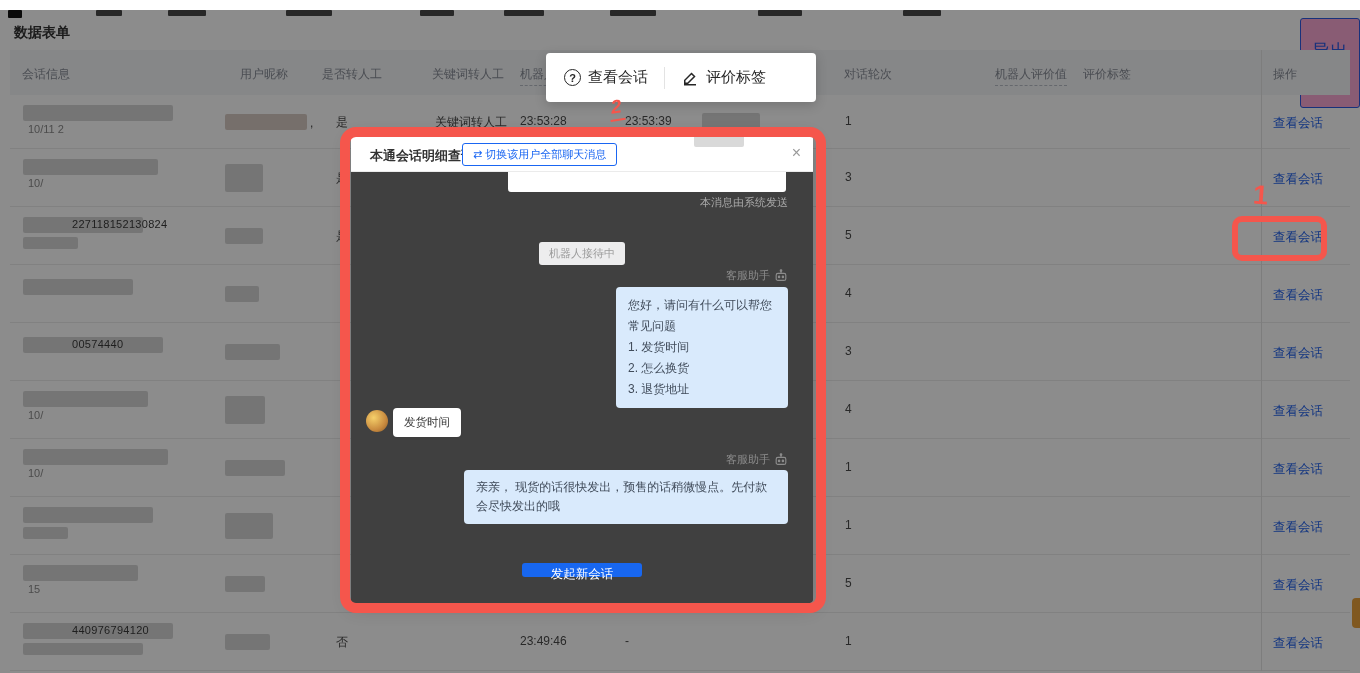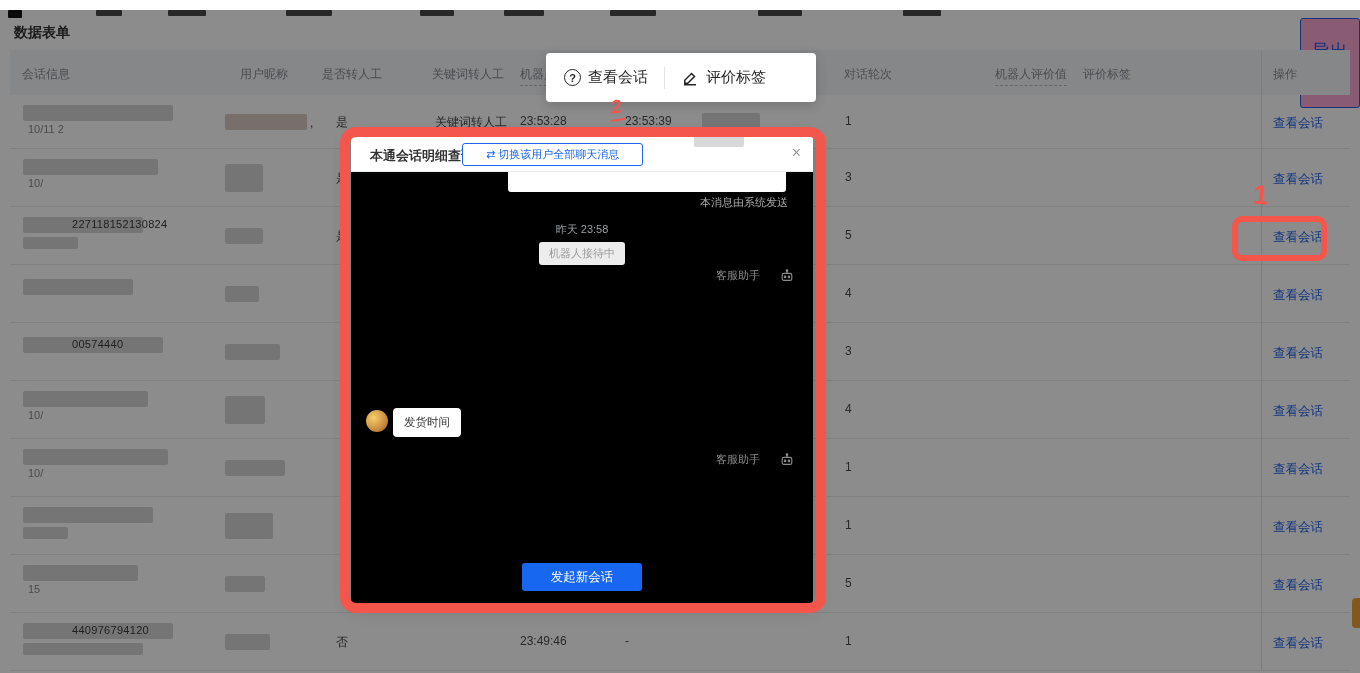--- a/index.html
+++ b/index.html
@@ -43,46 +43,46 @@
             font-size:11px; font-weight:bold; color:#262626; margin-right:7px; }
   .tb-label { font-size:15px; color:#262626; white-space:nowrap; }
   .tb-sep { width:1px; height:22px; background:#e3e3e3; margin:0 16px; }
   .pencil-icon { width:18px; height:18px; margin-right:7px; }
 
   
   #modal { position:absolute; left:351px; top:126px; width:462px; height:467px; z-index:20;
            background:#fff; border-radius:3px; box-shadow:0 4px 20px rgba(0,0,0,.2); }
   .m-header { position:relative; height:36px; border-bottom:1px solid #ebebeb; }
   .m-title { position:absolute; left:19px; top:11px; font-size:13px; font-weight:bold; color:#333; white-space:nowrap; }
-  .m-switch { position:absolute; left:111px; top:7px; padding:3px 23px; font-size:11px; color:#1a66f2;
+  .m-switch { position:absolute; left:111px; top:7px; padding:3px 10px; font-size:11px; color:#1a66f2;
               border:1px solid #1a66f2; border-radius:3px; background:#fff; white-space:nowrap; }
   .m-switch .sw { margin-right:3px; }
   .m-close { position:absolute; right:12px; top:8px; font-size:16px; color:#9a9a9a; cursor:pointer; }
   .m-hredact { position:absolute; left:343px; top:-2px; width:50px; height:13px; background:#d9d9d9; border-radius:2px; }
-  .m-body { position:absolute; left:0; top:36px; width:462px; height:431px; background:#000000;
+  .m-body { position:absolute; left:0; top:36px; width:462px; height:431px; background:#404040;
             border-radius:0 0 3px 3px; overflow:hidden; }
   .sys-redact { position:absolute; left:157px; top:-4px; width:278px; height:24px; background:#fff; border-radius:3px; }
   .sys-note { position:absolute; right:25px; top:23px; font-size:11px; color:#a8a8a8; }
   .c-time { position:absolute; left:0; width:462px; top:50px; text-align:center; font-size:11px; color:#9aa0a6; }
   .c-pill { position:absolute; left:50%; transform:translateX(-50%); top:70px; padding:4px 10px;
             background:#ededee; border-radius:3px; font-size:11px; color:#9b9b9b; white-space:nowrap; }
-  .agent-line { position:absolute; right:19px; display:flex; align-items:center; gap:20px;
+  .agent-line { position:absolute; right:25px; display:flex; align-items:center; gap:4px;
                 font-size:11px; color:#8c8c8c; }
   .bot-icon { width:14px; height:14px; }
   .bubble-blue { position:absolute; right:25px; background:#d9eafc; border-radius:4px;
                  padding:8px 12px; font-size:12px; color:#414c5b; }
   .bb1 { top:115px; width:172px; line-height:21px; white-space:pre-line; }
   .bb2 { top:298px; width:324px; line-height:19px; }
   .avatar { position:absolute; left:15px; top:238px; width:22px; height:22px; border-radius:50%;
             background:radial-gradient(circle at 35% 35%, #f6d06a, #c98b3f 60%, #8a5a28); }
   .bubble-user { position:absolute; left:42px; top:236px; background:#fff; border-radius:4px;
                  padding:7px 11px; font-size:11.5px; color:#333; box-shadow:0 1px 3px rgba(0,0,0,.08);
                  white-space:nowrap; }
   .new-session { position:absolute; left:50%; transform:translateX(-50%); top:391px;
-                 width:120px; height:28px; background:#1867f0; color:#fff; border:none;
+                 width:120px; height:14px; background:#1867f0; color:#fff; border:none;
                  border-radius:3px; font-size:12.5px; line-height:23px; text-align:center; cursor:pointer; }
 
   
   .anno { z-index:30; }
   #red-box-modal { position:absolute; left:340px; top:117px; width:486px; height:486px;
                    border:10px solid #f5564c; border-radius:16px; }
   #red-box-link { position:absolute; left:1232px; top:206px; width:95px; height:45px;
                   border:6px solid #f5564c; border-radius:10px; }
   .red-digit { position:absolute; color:#f5564c; font-weight:bold; }
   #red-1 { left:1253px; top:170px; font-size:27px; transform:rotate(4deg); }
@@ -225,47 +225,52 @@
   <div id="modal">
     <div class="m-header">
       <span class="m-title">本通会话明细查询</span>
       <span class="m-switch"><span class="sw">⇄</span><span>切换该用户全部聊天消息</span></span>
       <span class="m-hredact"></span>
       <span class="m-close">×</span>
     </div>
     <div class="m-body">
       <div class="sys-redact"></div>
       <div class="sys-note">本消息由系统发送</div>
-      <div class="c-time">昨天 23:58</div>
       <div class="c-pill">机器人接待中</div>
 
       <div class="agent-line" style="top:96px">
         <span>客服助手</span>
         <svg class="bot-icon" viewBox="0 0 16 16" fill="none" stroke="#8c8c8c" stroke-width="1.3">
           <rect x="2.5" y="5" width="11" height="8" rx="2"></rect>
             <line x1="8" y1="2" x2="8" y2="5"></line>
           <circle cx="8" cy="1.8" r="0.9" fill="#8c8c8c"></circle>
           <circle cx="5.8" cy="9" r="0.8" fill="#8c8c8c"></circle>
             <circle cx="10.2" cy="9" r="0.8" fill="#8c8c8c"></circle>
         </svg>
       </div>
+      <div class="bubble-blue bb1">您好，请问有什么可以帮您
+常见问题
+1. 发货时间
+2. 怎么换货
+3. 退货地址</div>
 
       <div class="avatar"></div>
       <div class="bubble-user">发货时间</div>
 
       <div class="agent-line" style="top:280px">
         <span>客服助手</span>
         <svg class="bot-icon" viewBox="0 0 16 16" fill="none" stroke="#8c8c8c" stroke-width="1.3">
           <rect x="2.5" y="5" width="11" height="8" rx="2"></rect>
             <line x1="8" y1="2" x2="8" y2="5"></line>
           <circle cx="8" cy="1.8" r="0.9" fill="#8c8c8c"></circle>
           <circle cx="5.8" cy="9" r="0.8" fill="#8c8c8c"></circle>
             <circle cx="10.2" cy="9" r="0.8" fill="#8c8c8c"></circle>
         </svg>
       </div>
+      <div class="bubble-blue bb2">亲亲， 现货的话很快发出，预售的话稍微慢点。先付款会尽快发出的哦</div>
 
       <button class="new-session">发起新会话</button>
     </div>
   </div>
 
   <div id="red-box-modal" class="anno"></div>
   <div id="red-box-link" class="anno"></div>
   <div id="red-1" class="red-digit anno">1</div>
   <div id="red-2" class="red-digit anno">2</div>
 </div>

